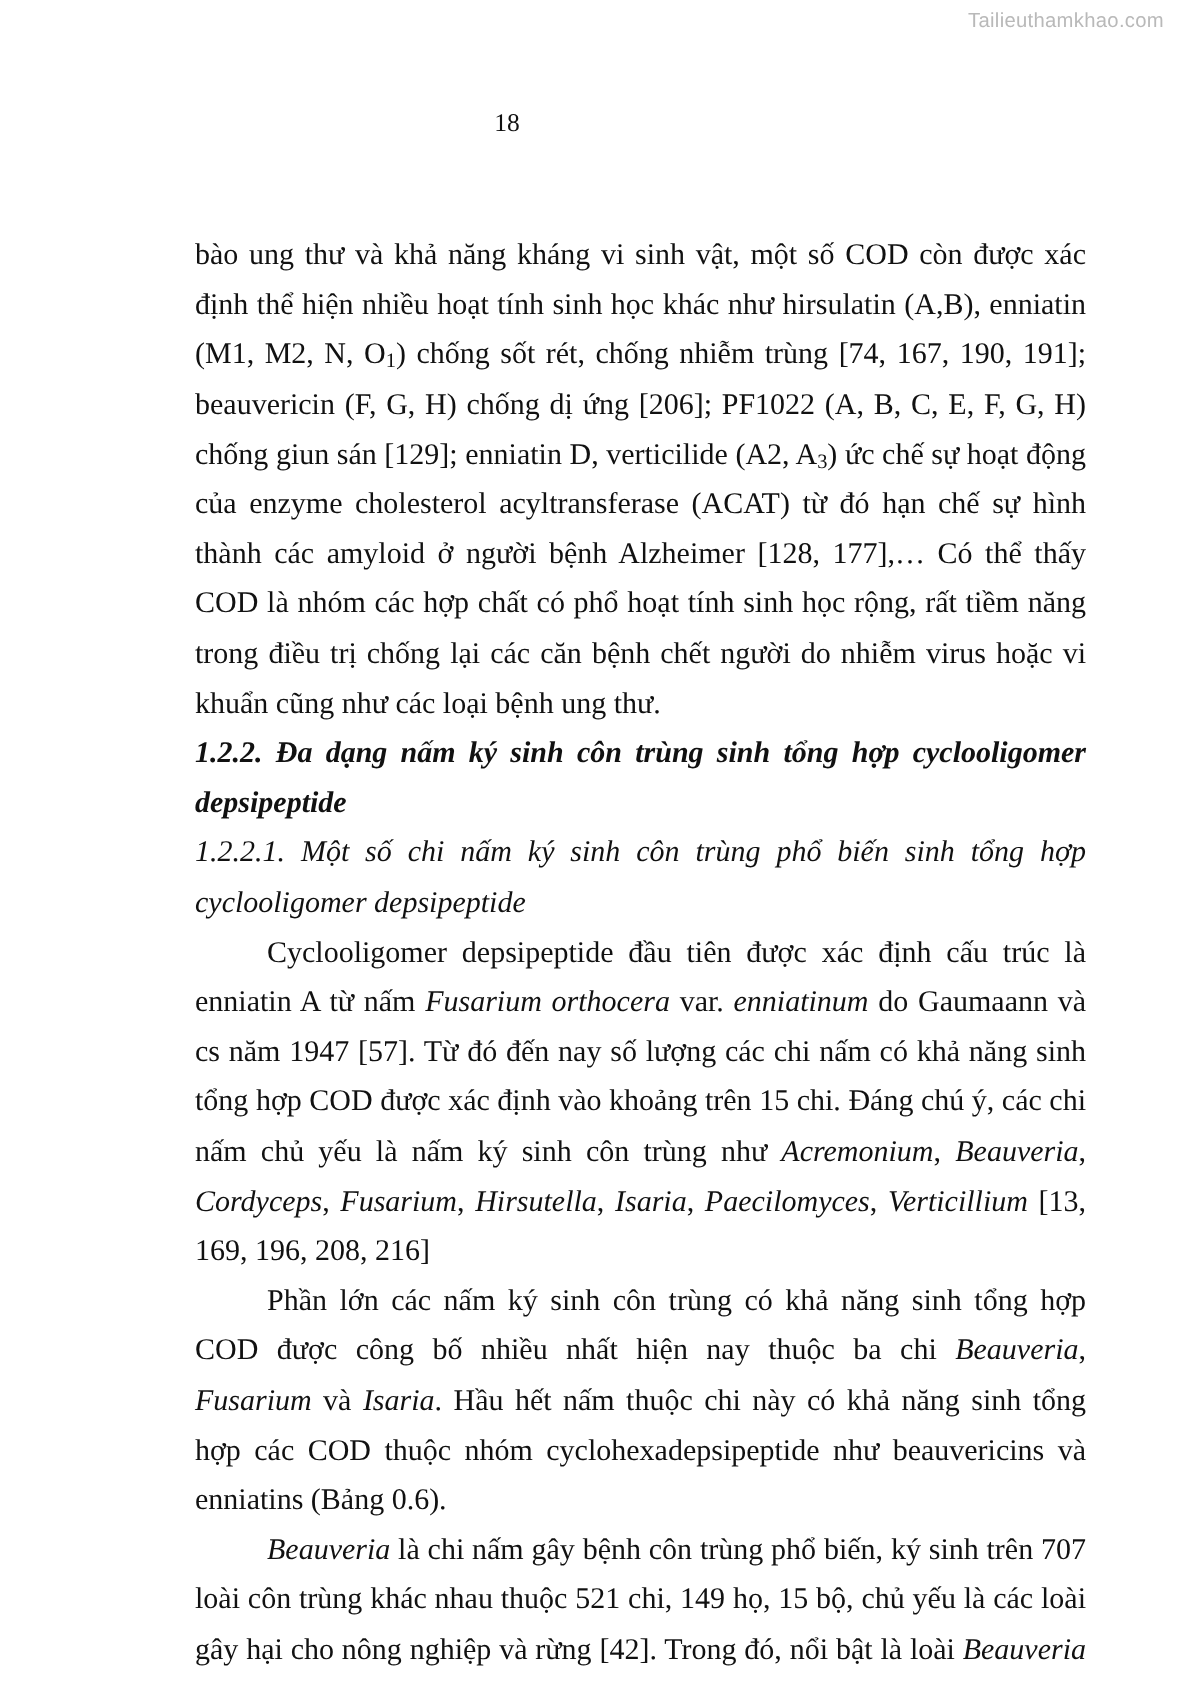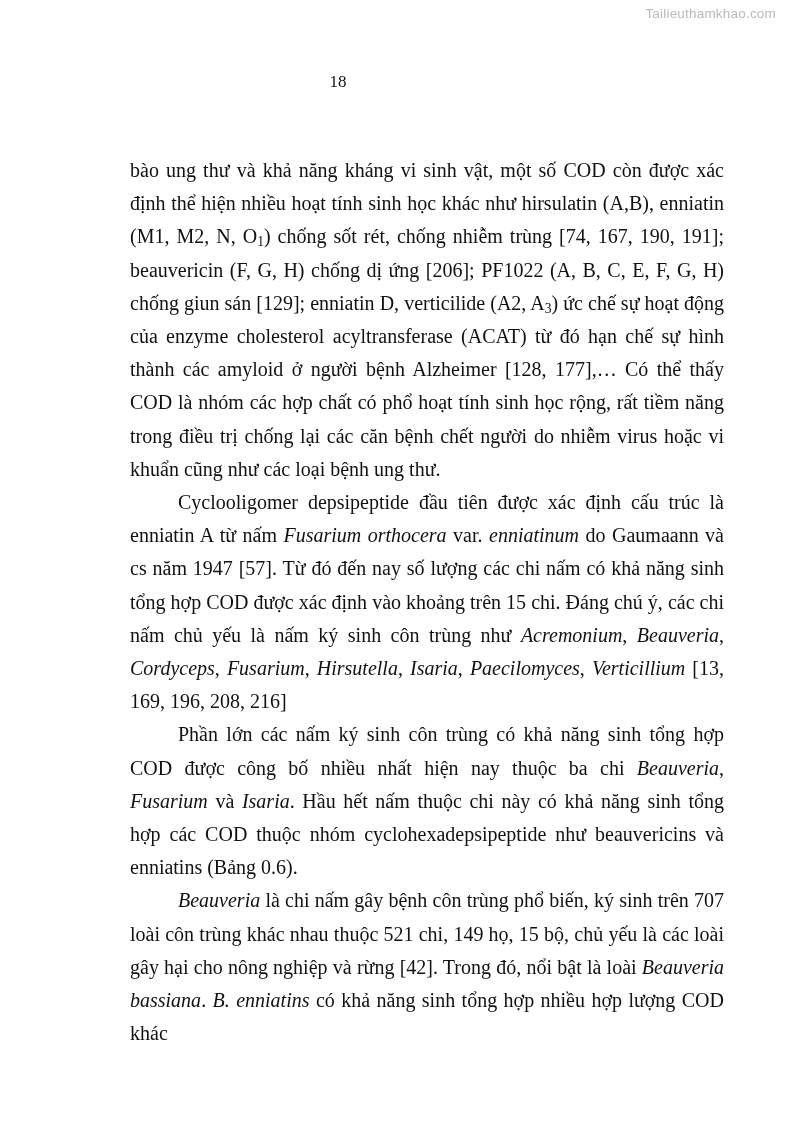--- a/index.html
+++ b/index.html
@@ -77,21 +77,23 @@
 <div class="page">
 
   <div class="watermark">Tailieuthamkhao.com</div>
 
   <div class="page-number">18</div>
 
   <div class="content">
 
     <p><span>bào ung thư và khả năng kháng vi sinh vật, một số COD còn được xác định thể hiện nhiều hoạt tính sinh học khác như hirsulatin (A,B), enniatin (M1, M2, N, O</span><sub>1</sub><span>) chống sốt rét, chống nhiễm trùng [74, 167, 190, 191]; beauvericin (F, G, H) chống dị ứng [206]; PF1022 (A, B, C, E, F, G, H) chống giun sán [129]; enniatin D, verticilide (A2, A</span><sub>3</sub><span>) ức chế sự hoạt động của enzyme cholesterol acyltransferase (ACAT) từ đó hạn chế sự hình thành các amyloid ở người bệnh Alzheimer [128, 177],… Có thể thấy COD là nhóm các hợp chất có phổ hoạt tính sinh học rộng, rất tiềm năng trong điều trị chống lại các căn bệnh chết người do nhiễm virus hoặc vi khuẩn cũng như các loại bệnh ung thư.</span></p>
 
+    <p class="h-bolditalic">1.2.2. Đa dạng nấm ký sinh côn trùng sinh tổng hợp cyclooligomer depsipeptide</p>
 
+    <p class="h-italic">1.2.2.1. Một số chi nấm ký sinh côn trùng phổ biến sinh tổng hợp cyclooligomer depsipeptide</p>
 
     <p class="indent"><span>Cyclooligomer depsipeptide đầu tiên được xác định cấu trúc là enniatin A từ nấm </span><i>Fusarium orthocera</i><span> var. </span><i>enniatinum</i><span> do Gaumaann và cs năm 1947 [57]. Từ đó đến nay số lượng các chi nấm có khả năng sinh tổng hợp COD được xác định vào khoảng trên 15 chi. Đáng chú ý, các chi nấm chủ yếu là nấm ký sinh côn trùng như </span><i>Acremonium</i><span>, </span><i>Beauveria</i><span>, </span><i>Cordyceps</i><span>, </span><i>Fusarium</i><span>, </span><i>Hirsutella</i><span>, </span><i>Isaria</i><span>, </span><i>Paecilomyces</i><span>, </span><i>Verticillium</i><span>  [13, 169, 196, 208, 216]</span></p>
 
     <p class="indent"><span>Phần lớn các nấm ký sinh côn trùng có khả năng sinh tổng hợp COD được công bố nhiều nhất hiện nay thuộc ba chi </span><i>Beauveria</i><span>, </span><i>Fusarium</i><span> và </span><i>Isaria</i><span>. Hầu hết nấm thuộc chi này có khả năng sinh tổng hợp các COD thuộc nhóm cyclohexadepsipeptide như beauvericins và enniatins (Bảng 0.6).</span></p>
 
     <p class="indent"><i>Beauveria</i><span> là chi nấm gây bệnh côn trùng phổ biến, ký sinh trên 707 loài côn trùng khác nhau thuộc 521 chi, 149 họ, 15 bộ, chủ yếu là các loài gây hại cho nông nghiệp và rừng [42]. Trong đó, nổi bật là loài </span><i>Beauveria bassiana</i><span>. </span><i>B. enniatins</i><span> có khả năng sinh tổng hợp nhiều hợp lượng COD khác</span></p>
 
   </div>
 </div>
 

